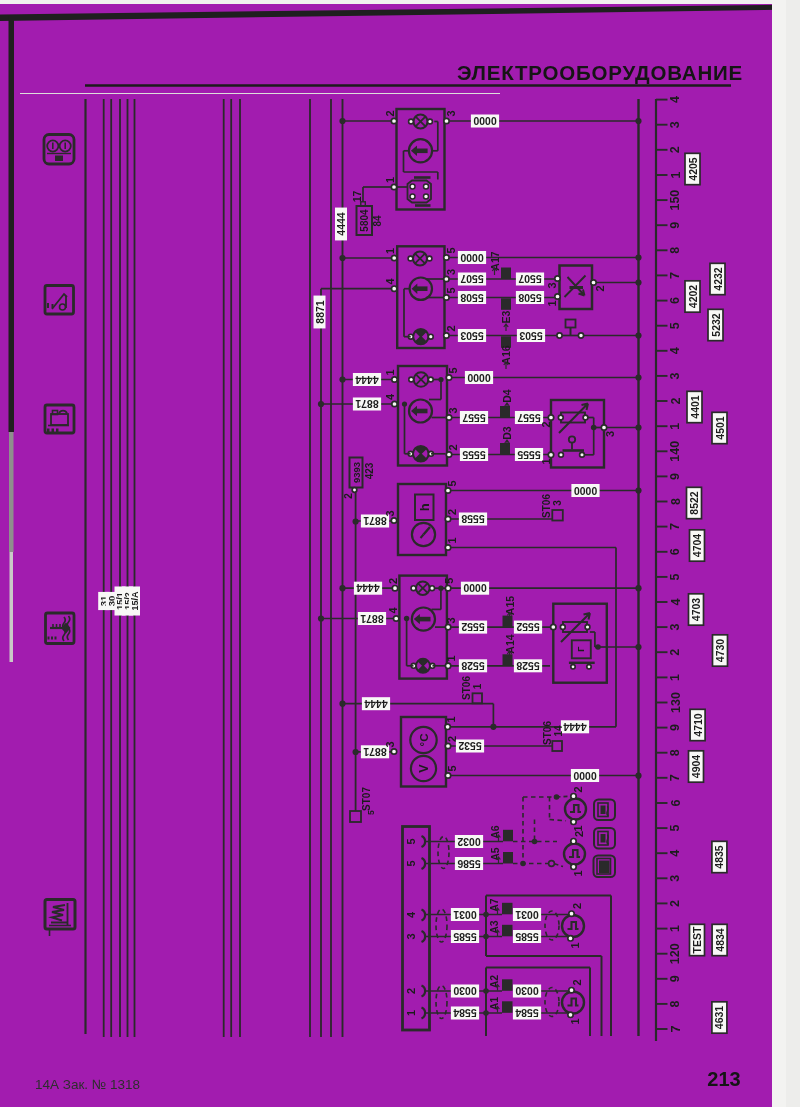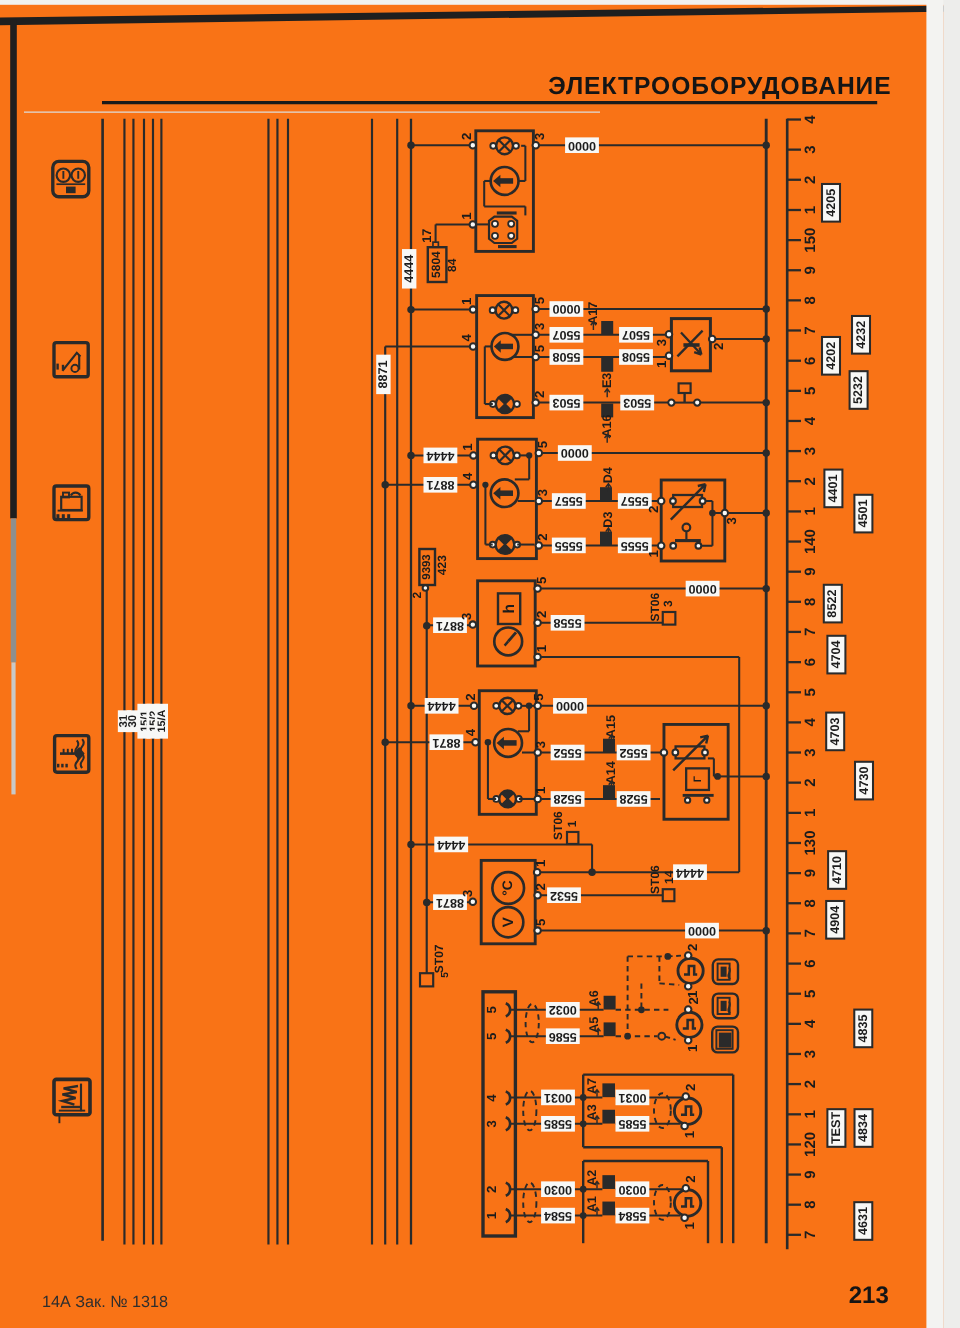--- a/index.html
+++ b/index.html
@@ -1,15 +1,15 @@
 <!DOCTYPE html>
 <html><head><meta charset="utf-8">
 <style>
 html,body{margin:0;padding:0;background:#e9e9e7;}
-#page{position:relative;width:800px;height:1107px;background:#f97316;overflow:hidden;
+#page{position:relative;width:800px;height:1107px;background:#a21caf;overflow:hidden;
 font-family:"Liberation Sans", sans-serif;}
 svg{position:absolute;left:0;top:0;}
 </style></head><body>
 <div id="page">
 <svg width="800" height="1107" viewBox="0 0 800 1107" font-family="Liberation Sans, sans-serif">
 
 <polygon points="0,14.5 800,4.5 800,9.5 0,21" fill="#1f1f1f"></polygon>
 <rect x="0" y="0" width="800" height="4" fill="#f1f1ef"></rect>
 
 <rect x="8.5" y="16" width="5.5" height="416" fill="#1f1f1f"></rect>

